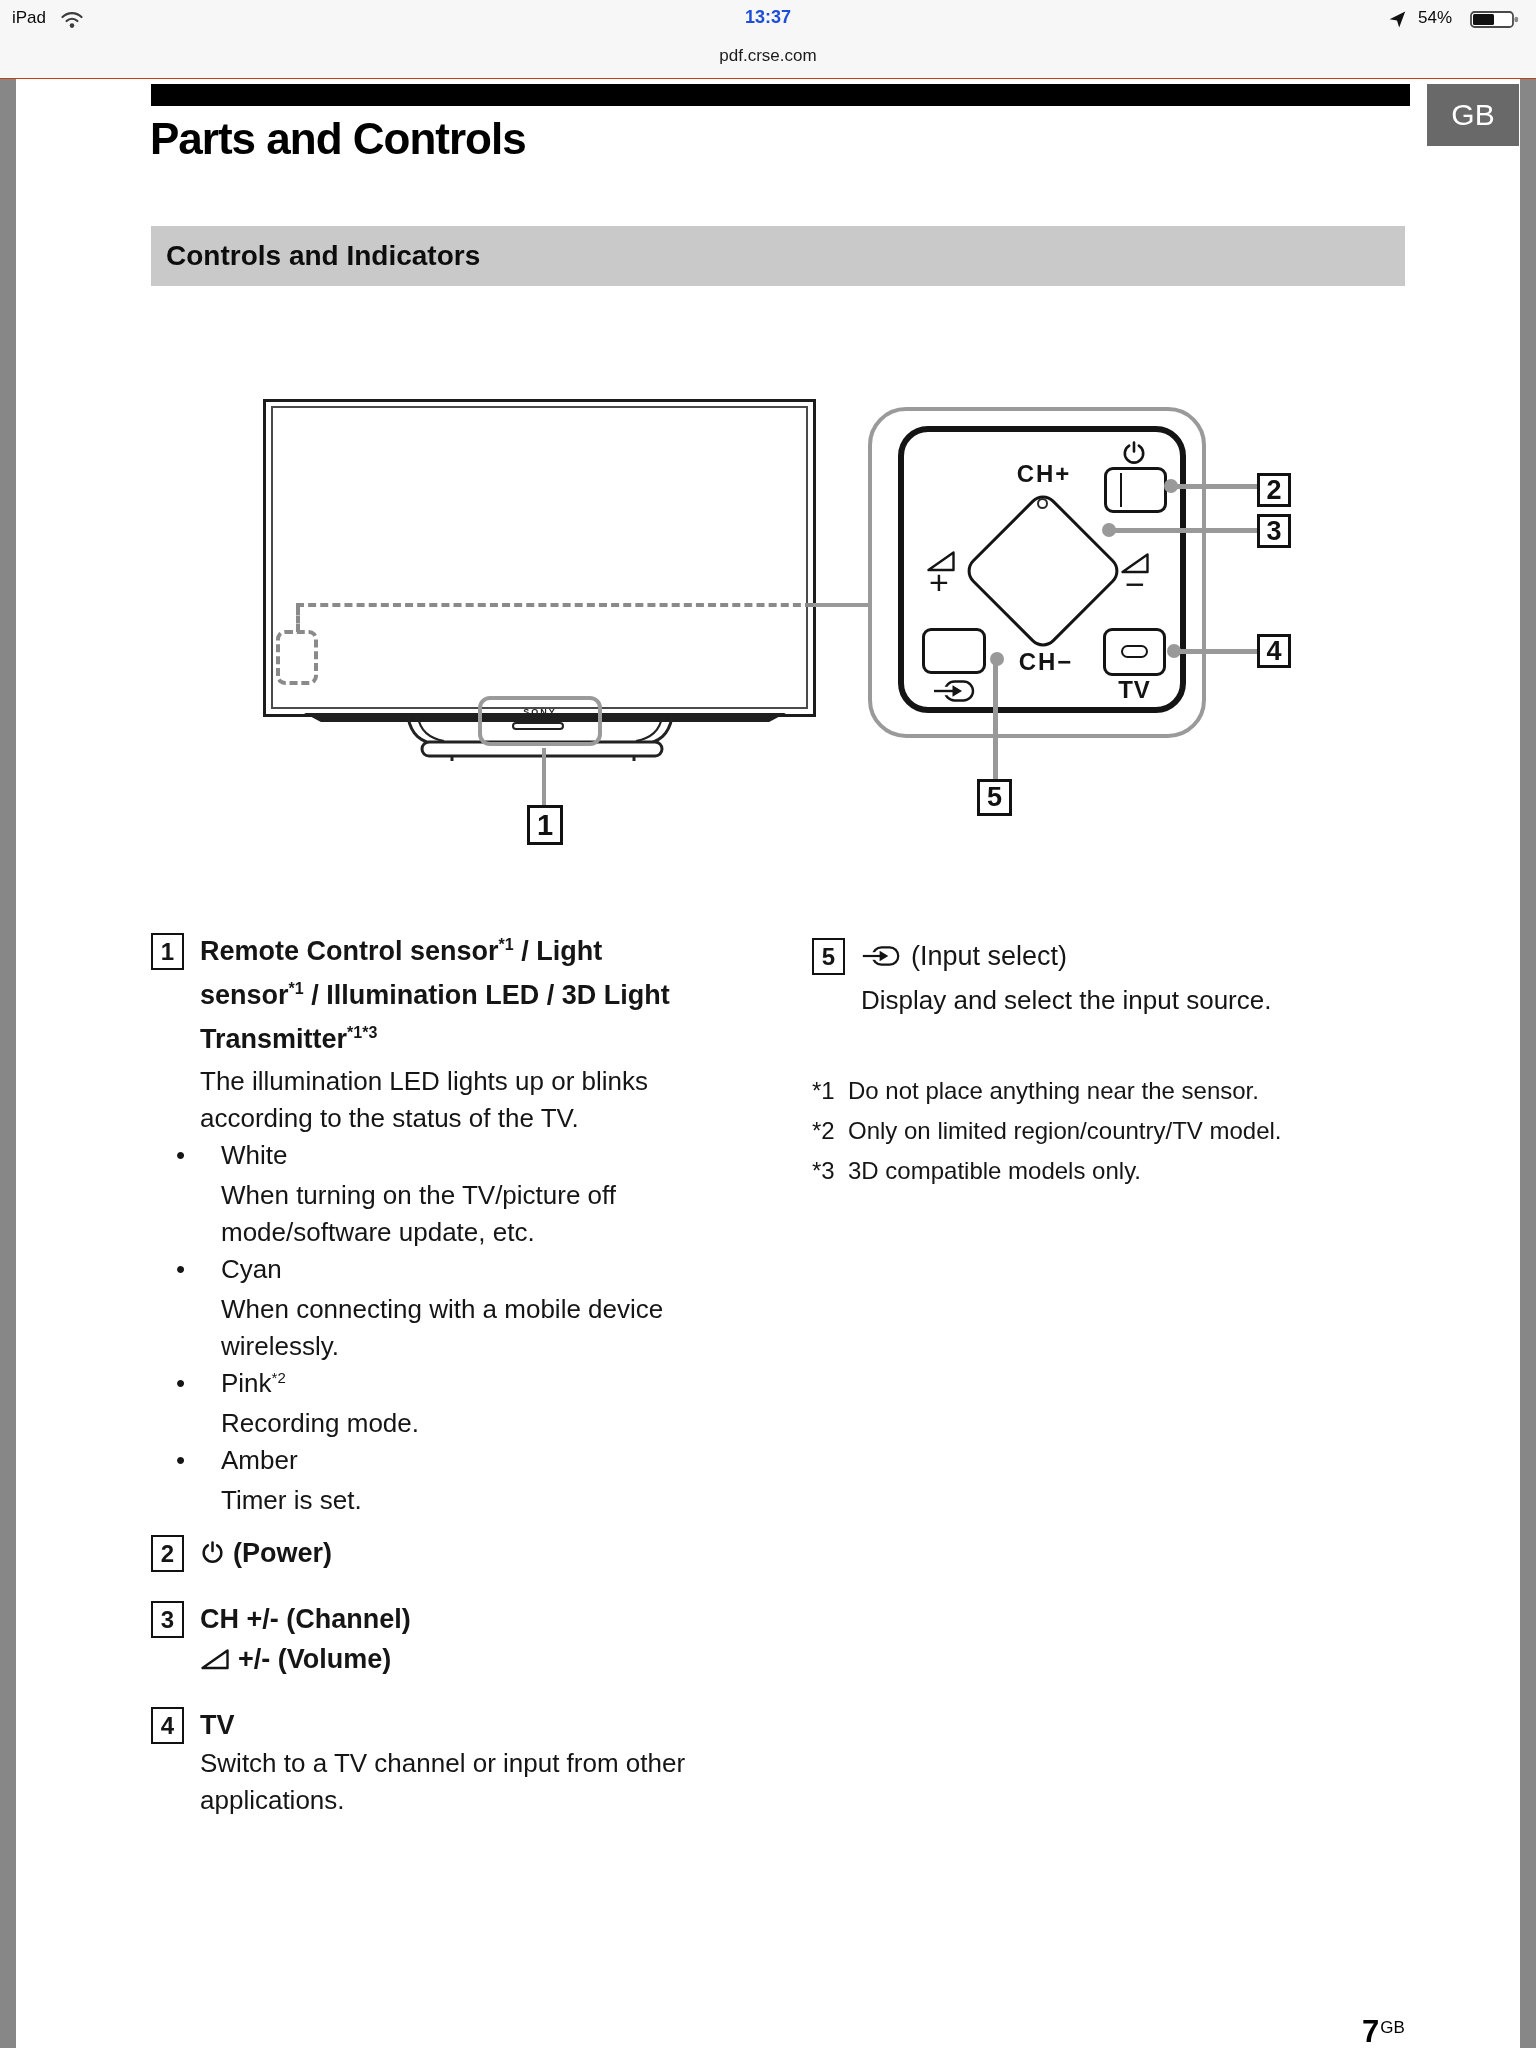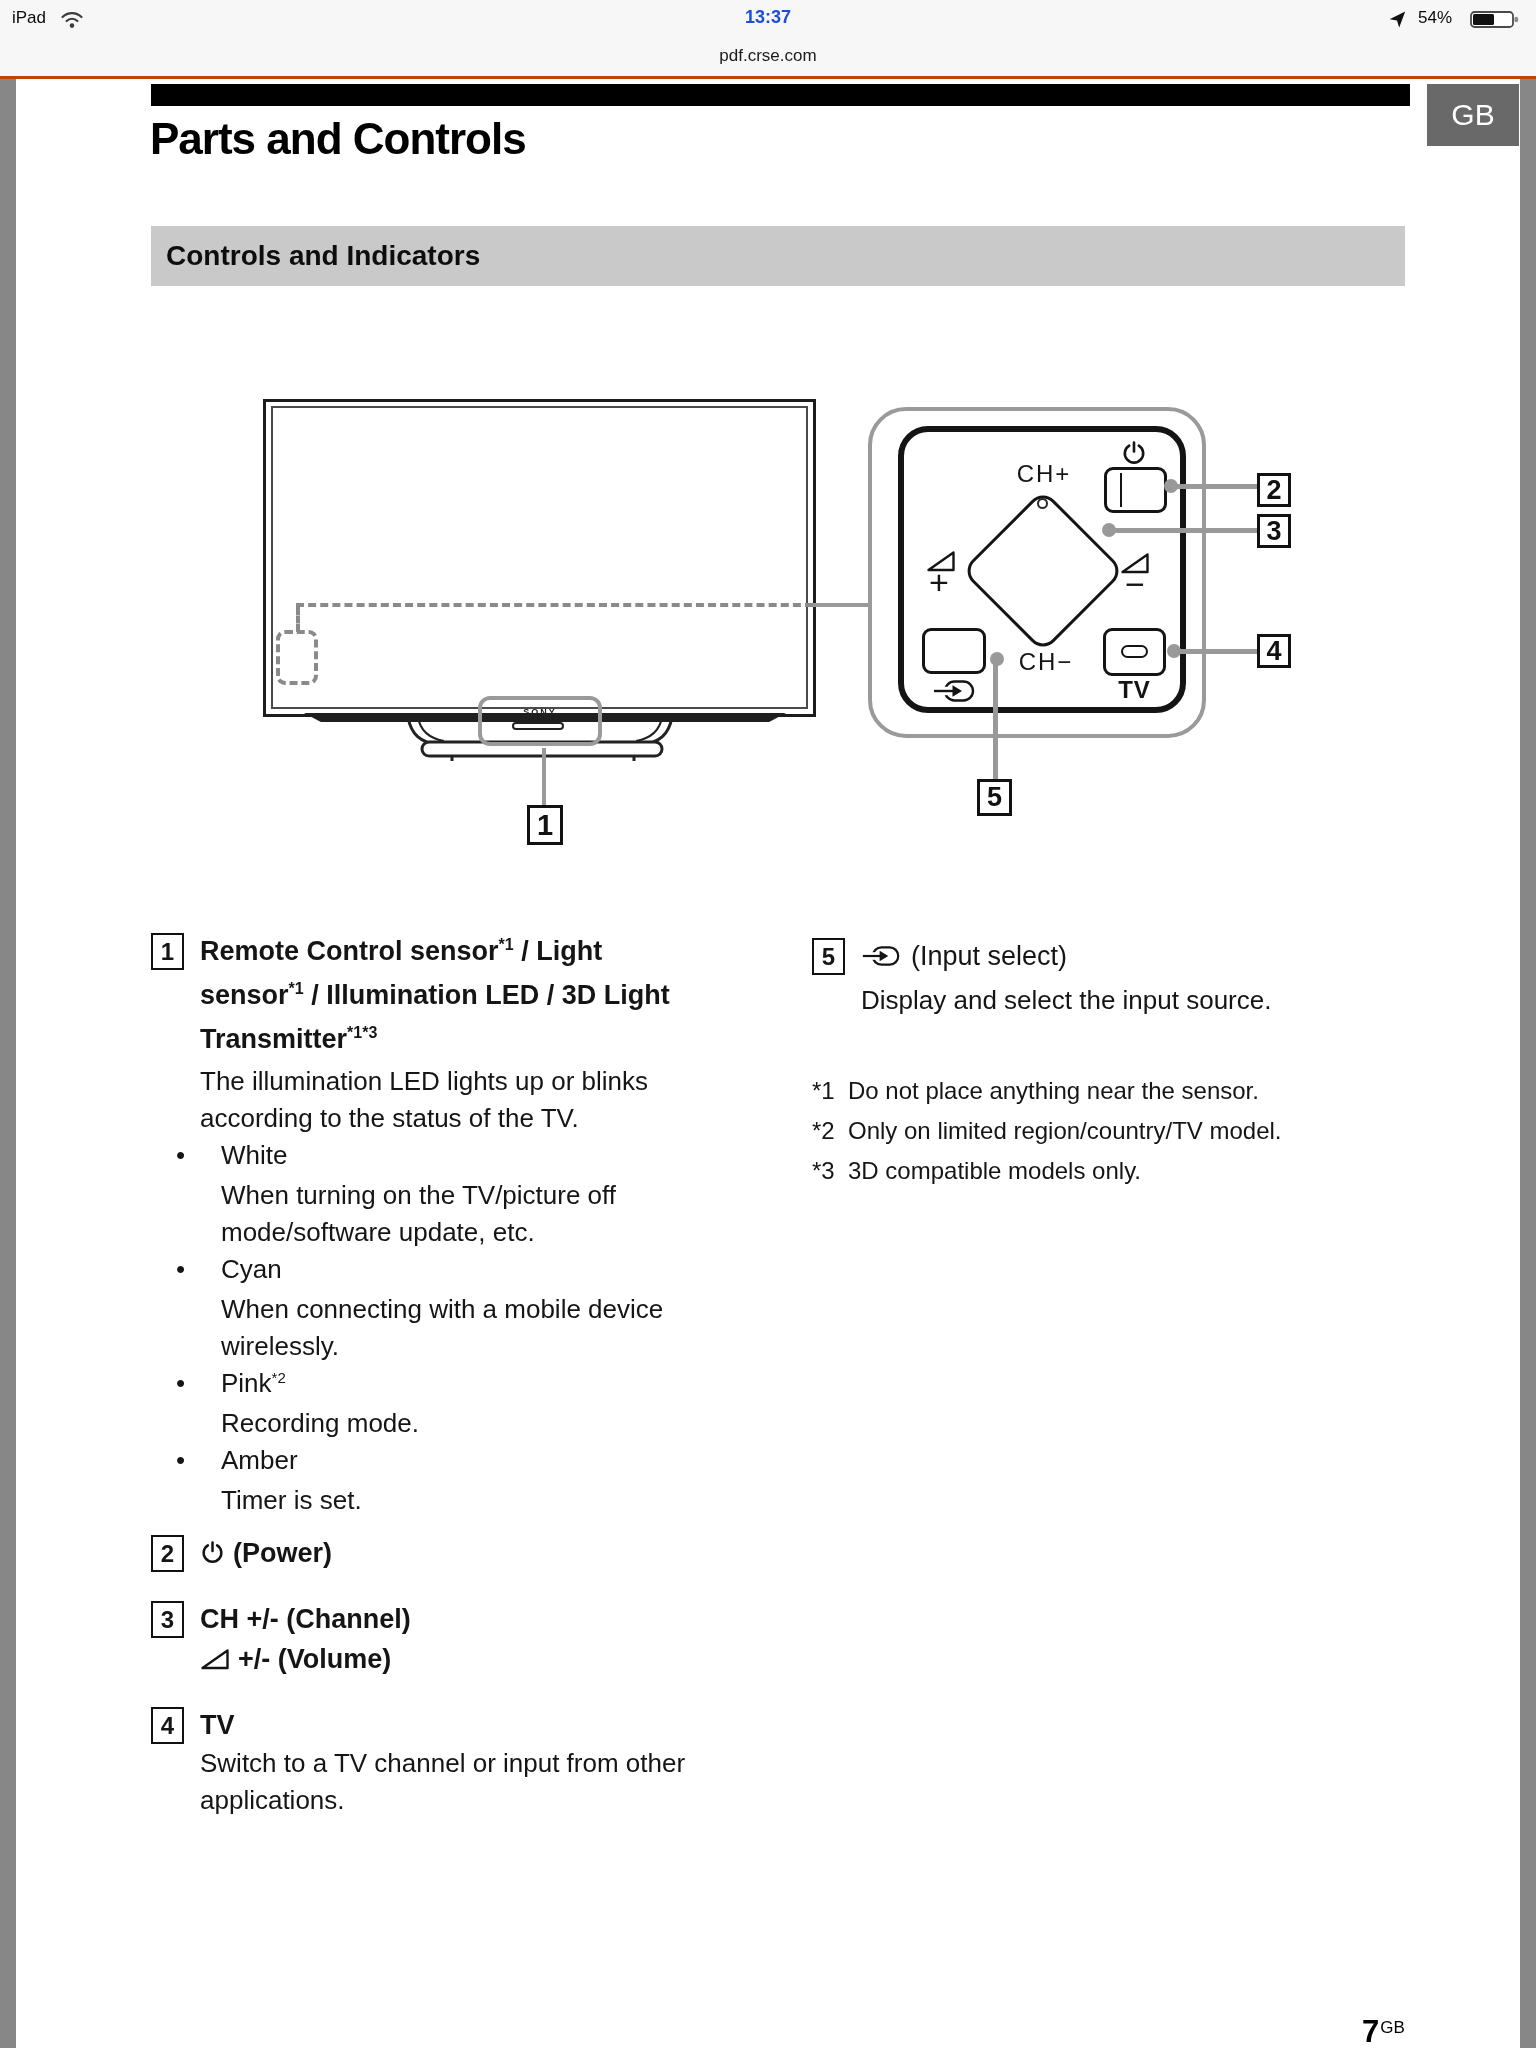--- a/index.html
+++ b/index.html
@@ -1,39 +1,39 @@
 <!DOCTYPE html>
 <html><head>
 <meta charset="utf-8">
 <style>
   html,body{margin:0;padding:0;background:#fff;}
   #viewport{position:relative;width:1536px;height:2048px;background:#ffffff;overflow:hidden;
             font-family:"Liberation Sans", sans-serif;color:#111;}
   .abs{position:absolute;}
   
   #statusbar{position:absolute;left:0;top:0;width:1536px;height:79px;background:#f7f7f7;
-             border-bottom:3px solid #c2410c;box-sizing:border-box;}
+             border-bottom:1px solid #c2410c;box-sizing:border-box;}
   .sb-text{position:absolute;font-size:17px;color:#0a0a0a;}
   #time{position:absolute;left:0;top:7px;width:100%;text-align:center;font-size:18px;font-weight:600;color:#1d4ed8;}
   #url{position:absolute;left:0;top:46px;width:100%;text-align:center;font-size:17px;color:#1b1b1b;}
   .edge-strip{position:absolute;top:79px;width:16px;height:1969px;background:#878787;}
   
   #blackbar{position:absolute;left:151px;top:84px;width:1259px;height:22px;background:#000;}
   #gbtab{position:absolute;left:1427px;top:84px;width:92px;height:62px;background:#696969;color:#fff;
          font-size:30px;display:flex;align-items:center;justify-content:center;}
   #pagetitle{position:absolute;left:150px;top:114px;font-size:44px;font-weight:bold;letter-spacing:-1px;color:#000;}
   #sectionbar{position:absolute;left:151px;top:226px;width:1254px;height:60px;background:#c9c9c9;}
   #sectionbar span{display:block;padding-left:15px;font-size:28px;font-weight:bold;line-height:60px;color:#0d0d0d;}
   
   .ln{background:#999;}
   .dot{position:absolute;width:14px;height:14px;border-radius:50%;background:#999;}
   .cobox{position:absolute;width:34px;height:34px;border:3px solid #111;background:#fff;
          display:flex;align-items:center;justify-content:center;font-size:27px;font-weight:bold;box-sizing:border-box;}
   .btn{position:absolute;border:3px solid #141414;border-radius:9px;background:#fff;box-sizing:border-box;}
-  .dlabel{position:absolute;text-align:center;font-size:24px;font-weight:normal;letter-spacing:2px;color:#141414;}
+  .dlabel{position:absolute;text-align:center;font-size:24px;font-weight:bold;letter-spacing:2px;color:#141414;}
   
   .col{position:absolute;font-size:26px;line-height:37px;color:#151515;}
   .item{display:flex;gap:16px;}
   .numbox{flex:none;width:29px;height:33px;border:2.5px solid #111;box-sizing:content-box;
           display:flex;align-items:center;justify-content:center;font-size:24px;font-weight:bold;margin-top:2px;}
   .hline{font-weight:bold;font-size:27px;line-height:40px;white-space:nowrap;}
   .sup{font-size:16px;position:relative;top:-10px;font-weight:bold;}
   .sups{font-size:15px;position:relative;top:-9px;}
   .bullet{position:relative;margin-left:-34px;padding-left:55px;}
   .bdot{position:absolute;left:10px;top:0;}

